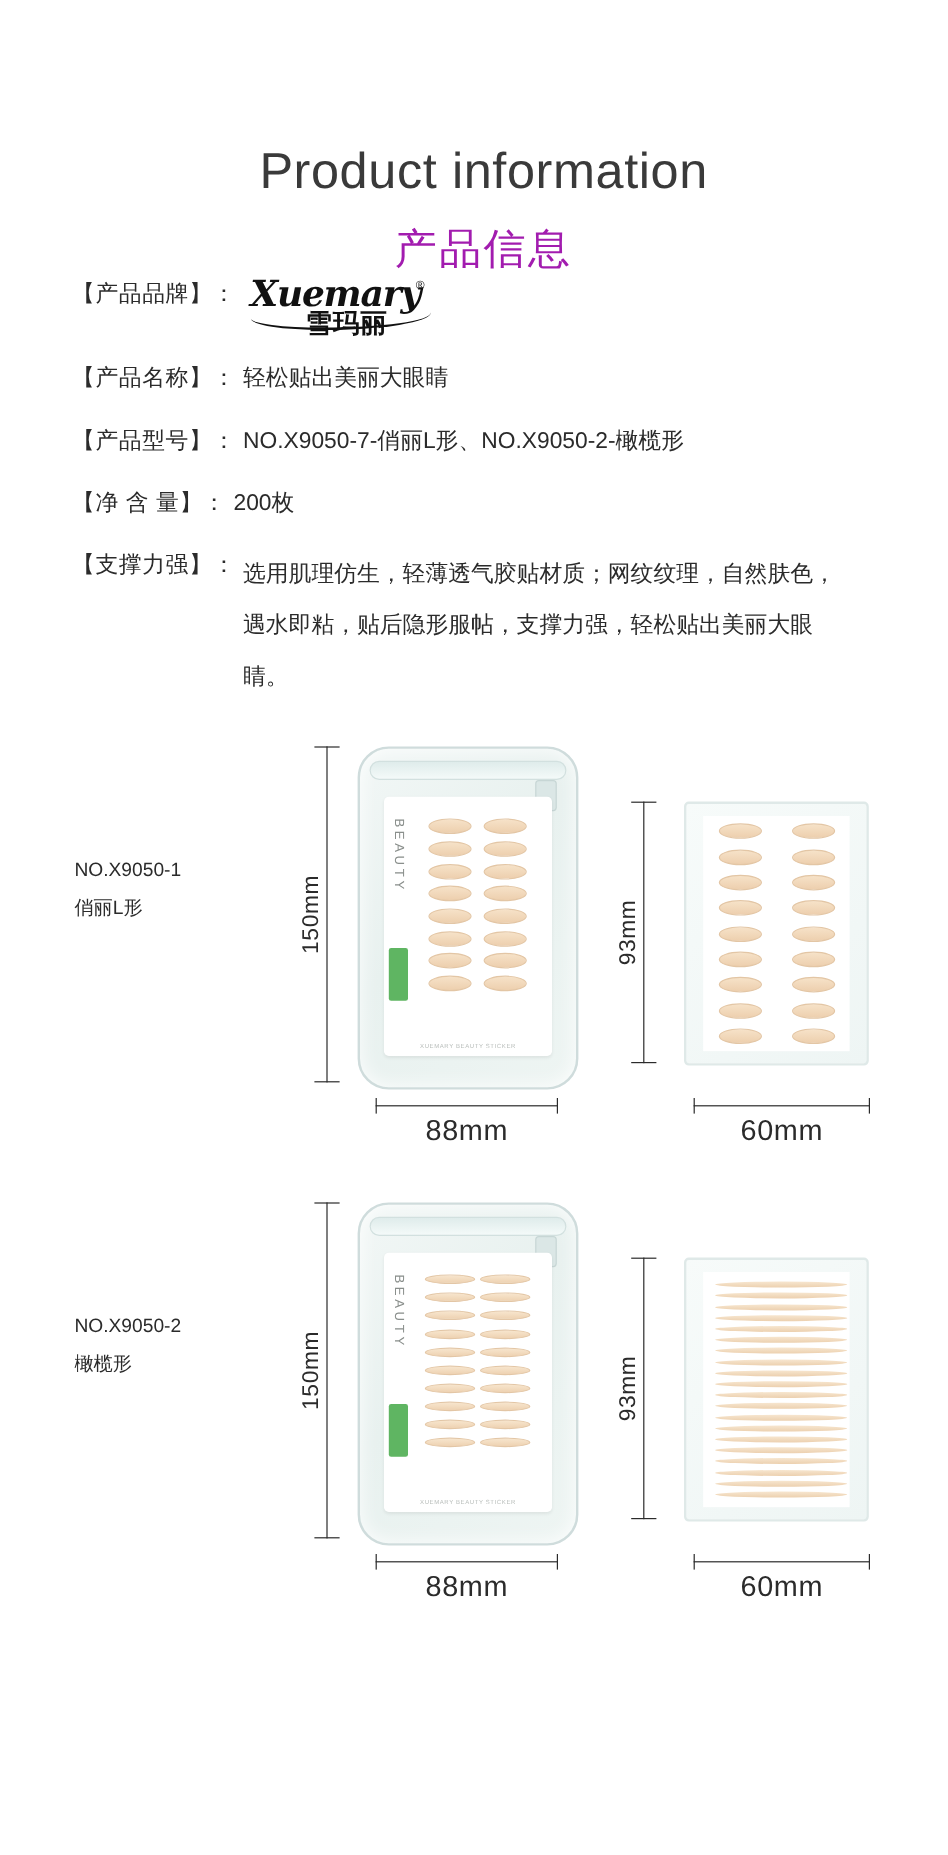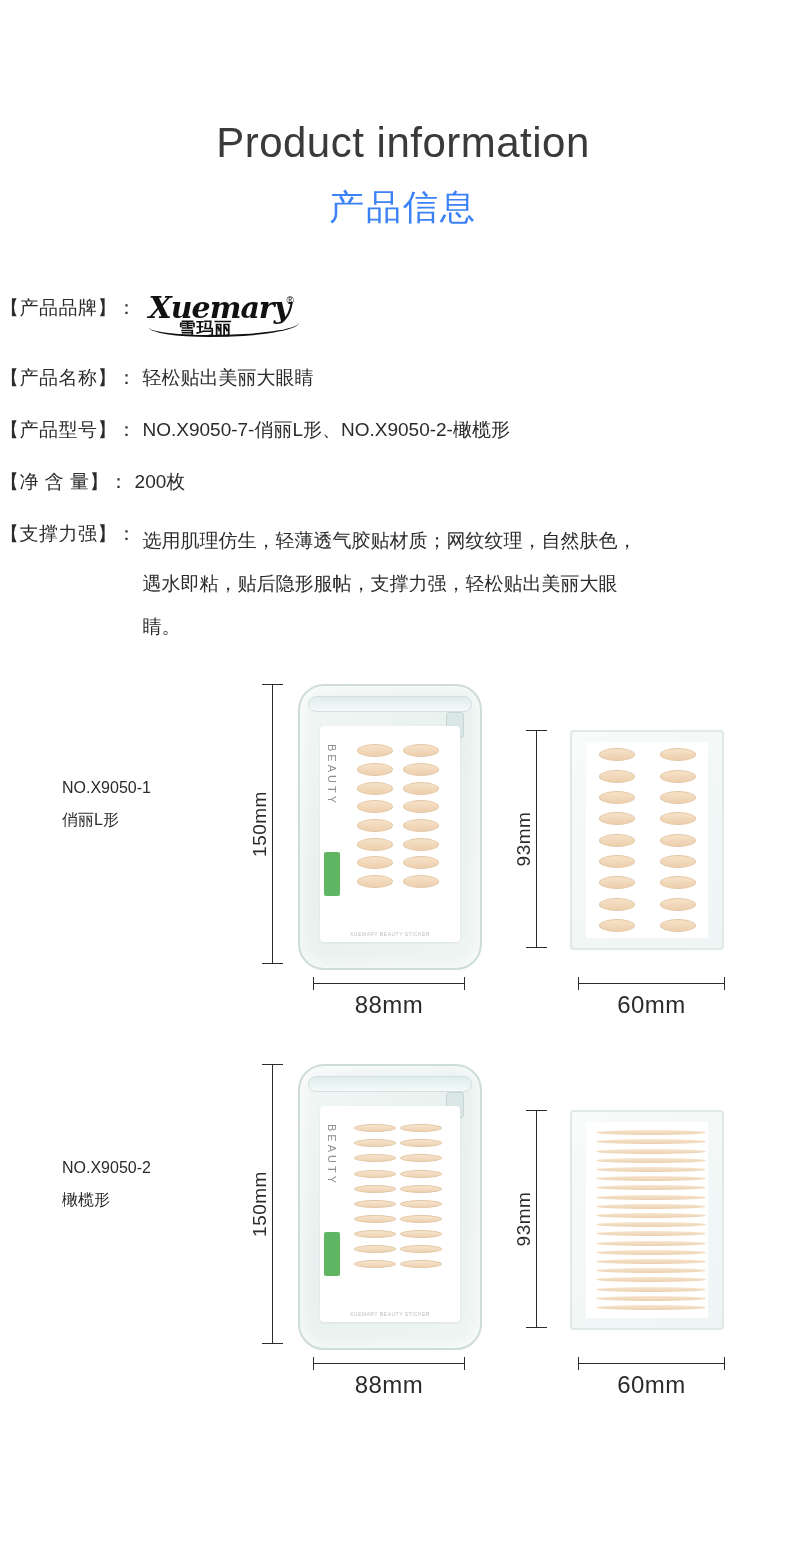--- a/index.html
+++ b/index.html
@@ -25,28 +25,28 @@
   .title-en {
     font-size: 42px;
     font-weight: 500;
     letter-spacing: 0.5px;
     color: #3a3a3a;
     line-height: 1.1;
   }
   .title-zh {
     font-size: 35px;
     font-weight: 400;
-    color: #3b82f6;
+    color: #a21caf;
     margin-top: 18px;
     letter-spacing: 2px;
   }
 
   
   .specs {
-    margin-top: 62px;
+    padding-left: 60px;
     padding-right: 50px;
   }
   .spec-row {
     display: flex;
     align-items: flex-start;
     margin-bottom: 22px;
   }
   .spec-label {
     font-size: 19px;
     color: #2b2b2b;
@@ -88,22 +88,22 @@
   .brand-reg {
     font-size: 10px;
     position: absolute;
     top: 2px;
     left: 138px;
     color: #111;
   }
   .brand-cn {
     position: absolute;
     top: 24px;
-    left: 30px;
-    font-size: 17px;
+    left: 46px;
+    font-size: 22px;
     font-weight: 700;
     color: #111;
     letter-spacing: 1px;
     font-family: Liberation Serif, serif;
   }
   .brand-swoosh {
     position: absolute;
     left: 0;
     top: 20px;
     width: 150px;

